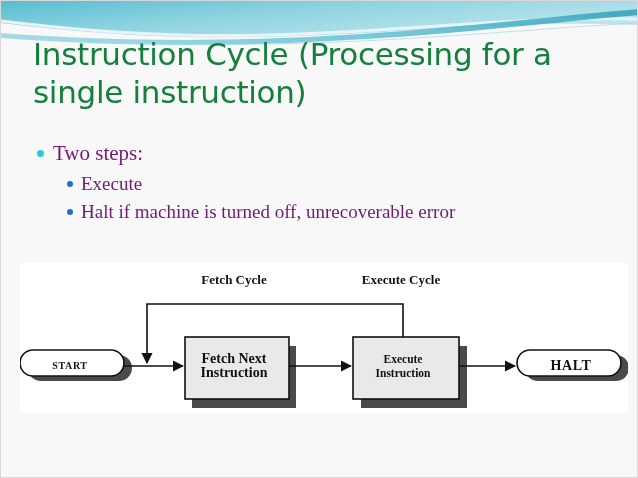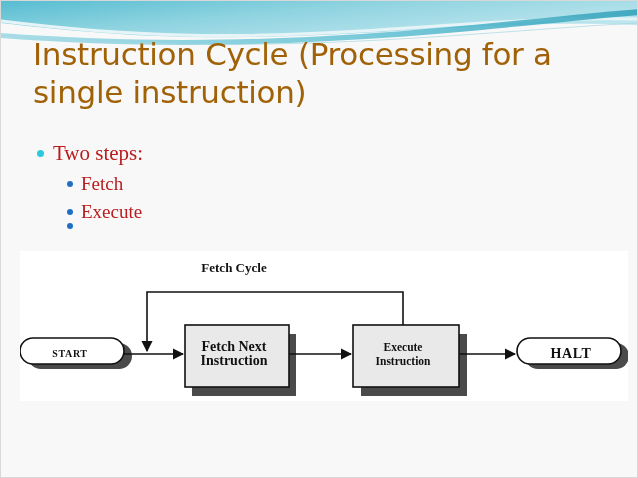--- a/index.html
+++ b/index.html
@@ -31,35 +31,35 @@
   #title {
     position: absolute;
     left: 32px;
     top: 34px;
     width: 580px;
     font-family: "DejaVu Sans", sans-serif;
     font-size: 31px;
     line-height: 38px;
     font-weight: 400;
     letter-spacing: -0.3px;
-    color: #a16207;
+    color: #15803d;
     white-space: pre-line;
   }
 
   
   #bullets {
     position: absolute;
     left: 36px;
     top: 138px;
     width: 590px;
   }
   .bullet-row {
     display: flex;
     align-items: baseline;
-    color: #b91c1c;
+    color: #701a75;
   }
   .bullet-row.level0 {
     margin-left: 0px;
     margin-bottom: 2px;
   }
   .bullet-row.level1 {
     margin-left: 30px;
     margin-bottom: 1px;
   }
   .dot {
@@ -86,21 +86,21 @@
   }
   .level1 .btext {
     font-size: 19px;
     line-height: 27px;
   }
 
   
   #diagram-panel {
     position: absolute;
     left: 19px;
-    top: 250px;
+    top: 262px;
     width: 608px;
     height: 150px;
     background: #84cc16;
   }
   #diagram-svg {
     position: absolute;
     left: 0; top: 0;
   }
   .cycle-label {
     position: absolute;
@@ -163,32 +163,29 @@
   <div id="title">Instruction Cycle (Processing for a
 single instruction)</div>
 
   <div id="bullets">
 
     <div class="bullet-row level0">
       <span class="dot"></span>
       <span class="btext">Two steps:</span>
     </div>
 
-    <div class="bullet-row level1">
-      <span class="dot"></span>
-      <span class="btext">Fetch</span>
-    </div>
 
     <div class="bullet-row level1">
       <span class="dot"></span>
       <span class="btext">Execute</span>
     </div>
 
     <div class="bullet-row level1">
       <span class="dot"></span>
+      <span class="btext">Halt if machine is turned off, unrecoverable error</span>
     </div>
 
   </div>
 
   <div id="diagram-panel">
 
     <svg id="diagram-svg" width="608" height="150" viewBox="0 0 608 150">
       <defs>
         <marker id="arrow" viewBox="0 0 10 10" refX="9" refY="5" markerWidth="7" markerHeight="7" orient="auto-start-reverse">
           <path d="M 0 0 L 10 5 L 0 10 z" fill="#111111"></path>
@@ -213,20 +210,21 @@
       <path d="M104,103 L163,103" stroke="#111111" stroke-width="1.6" fill="none" marker-end="url(#arrow)"></path>
 
       <path d="M269,103 L331,103" stroke="#111111" stroke-width="1.6" fill="none" marker-end="url(#arrow)"></path>
 
       <path d="M439,103 L495,103" stroke="#111111" stroke-width="1.6" fill="none" marker-end="url(#arrow)"></path>
 
       <path d="M383,74 L383,41 L127,41 L127,100" stroke="#111111" stroke-width="1.6" fill="none" marker-end="url(#arrow)"></path>
     </svg>
 
     <div class="cycle-label" id="label-fetch-cycle">Fetch Cycle</div>
+    <div class="cycle-label" id="label-execute-cycle">Execute Cycle</div>
 
     <div class="node-label" id="label-start">START</div>
     <div class="node-label" id="label-fetch-next">Fetch Next
 Instruction</div>
     <div class="node-label" id="label-execute-instruction">Execute
 Instruction</div>
     <div class="node-label" id="label-halt">HALT</div>
 
   </div>
 

